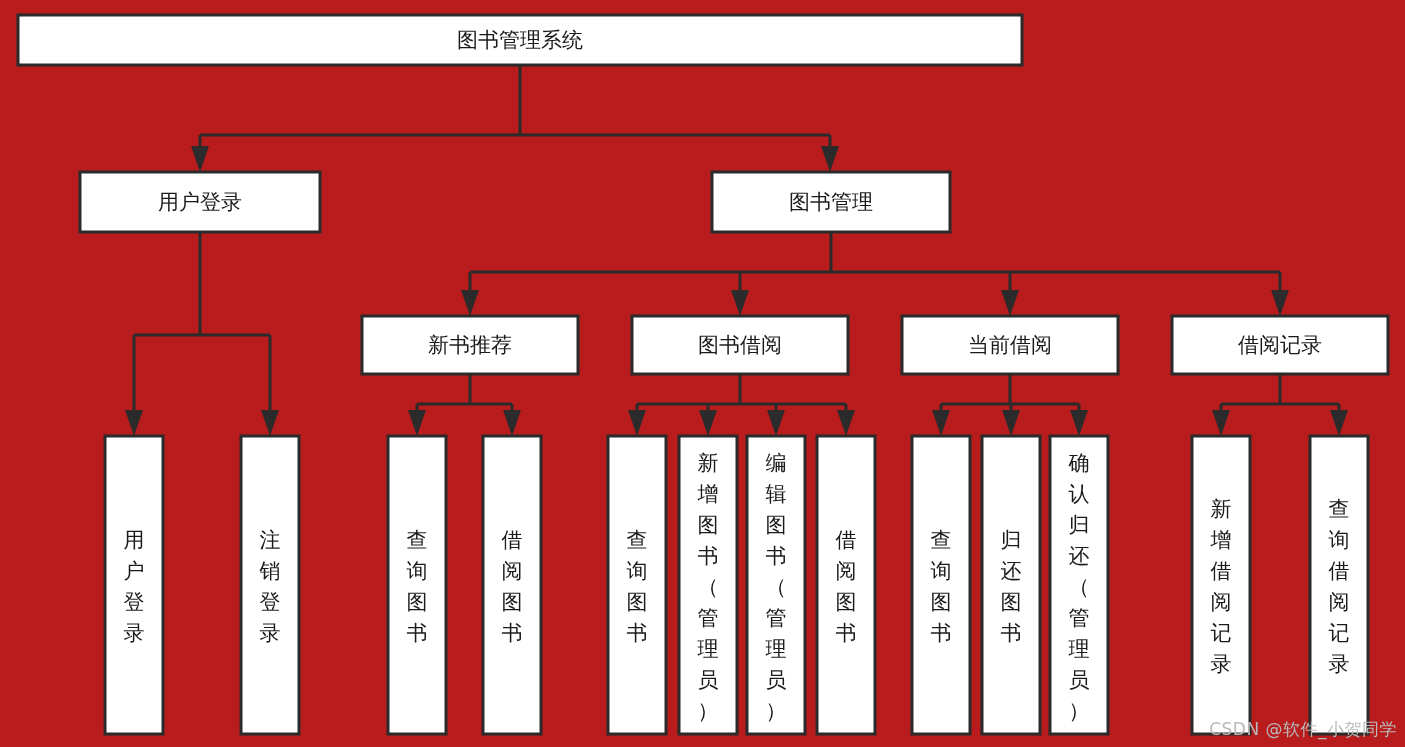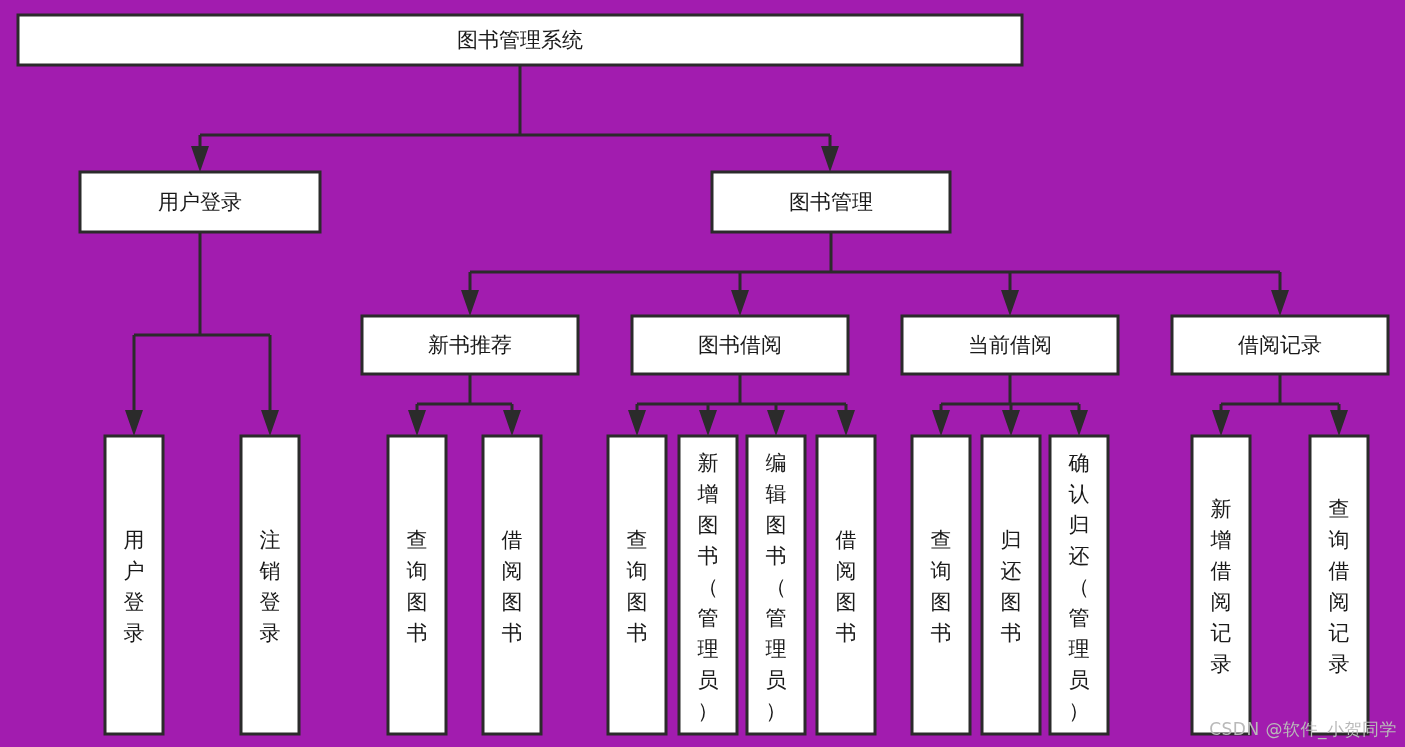--- a/index.html
+++ b/index.html
@@ -11,21 +11,21 @@
     width: 1405px;
     height: 747px;
     font-family: "DejaVu Sans", "Liberation Sans", sans-serif;
     overflow: hidden;
     position: relative;
   }
   #diagram-root {
     position: relative;
     width: 1405px;
     height: 747px;
-    background: #a21caf;
+    background: #b91c1c;
   }
   svg.flow {
     position: absolute;
     left: 0;
     top: 0;
     width: 1405px;
     height: 747px;
   }
   .box-rect {
     fill: #ffffff;

